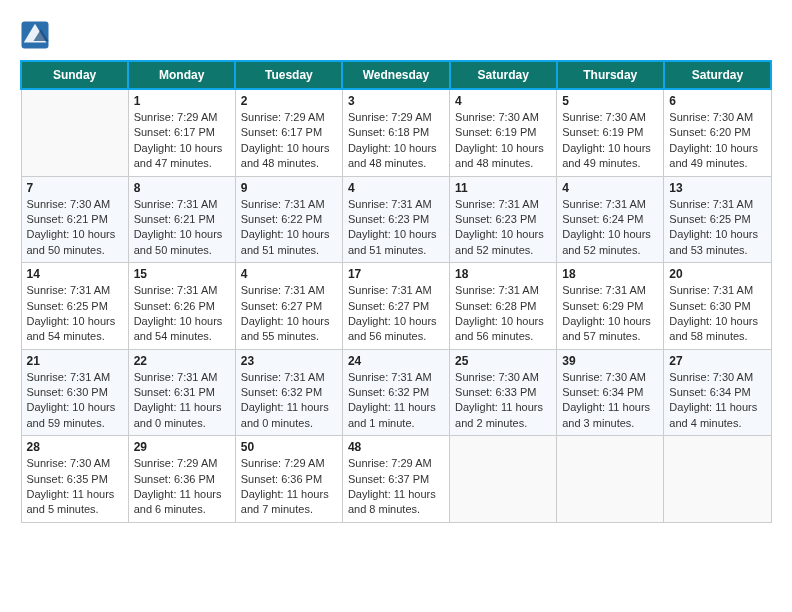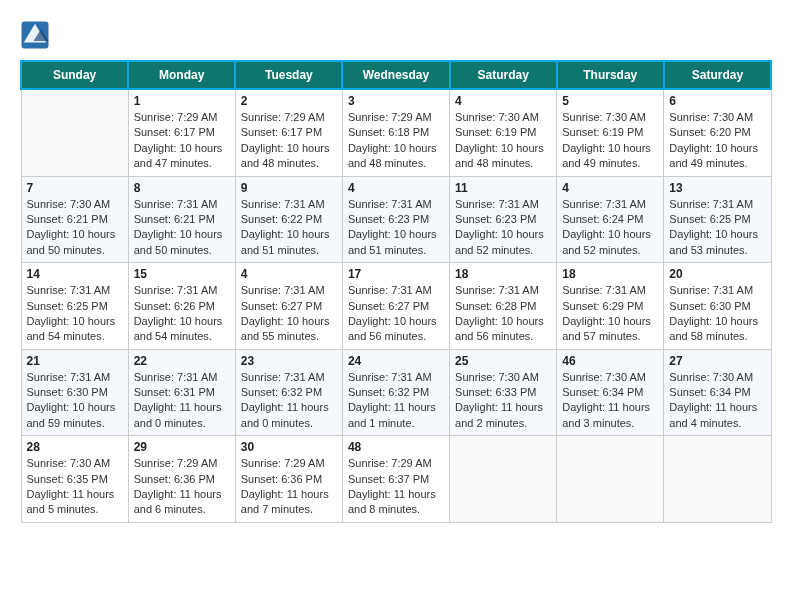--- a/index.html
+++ b/index.html
@@ -226,39 +226,39 @@
         </td>
         <td>
           <span class="day-num">24</span>
           <div class="day-info">Sunrise: 7:31 AM<br>Sunset: 6:32 PM<br>Daylight: 11 hours<br>and 1 minute.</div>
         </td>
         <td>
           <span class="day-num">25</span>
           <div class="day-info">Sunrise: 7:30 AM<br>Sunset: 6:33 PM<br>Daylight: 11 hours<br>and 2 minutes.</div>
         </td>
         <td>
-          <span class="day-num">46</span>
+          <span class="day-num">39</span>
           <div class="day-info">Sunrise: 7:30 AM<br>Sunset: 6:34 PM<br>Daylight: 11 hours<br>and 3 minutes.</div>
         </td>
         <td>
           <span class="day-num">27</span>
           <div class="day-info">Sunrise: 7:30 AM<br>Sunset: 6:34 PM<br>Daylight: 11 hours<br>and 4 minutes.</div>
         </td>
       </tr>
       <tr>
         <td>
           <span class="day-num">28</span>
           <div class="day-info">Sunrise: 7:30 AM<br>Sunset: 6:35 PM<br>Daylight: 11 hours<br>and 5 minutes.</div>
         </td>
         <td>
           <span class="day-num">29</span>
           <div class="day-info">Sunrise: 7:29 AM<br>Sunset: 6:36 PM<br>Daylight: 11 hours<br>and 6 minutes.</div>
         </td>
         <td>
-          <span class="day-num">30</span>
+          <span class="day-num">50</span>
           <div class="day-info">Sunrise: 7:29 AM<br>Sunset: 6:36 PM<br>Daylight: 11 hours<br>and 7 minutes.</div>
         </td>
         <td>
           <span class="day-num">48</span>
           <div class="day-info">Sunrise: 7:29 AM<br>Sunset: 6:37 PM<br>Daylight: 11 hours<br>and 8 minutes.</div>
         </td>
         <td class="empty"></td>
         <td class="empty"></td>
         <td class="empty"></td>
       </tr>

